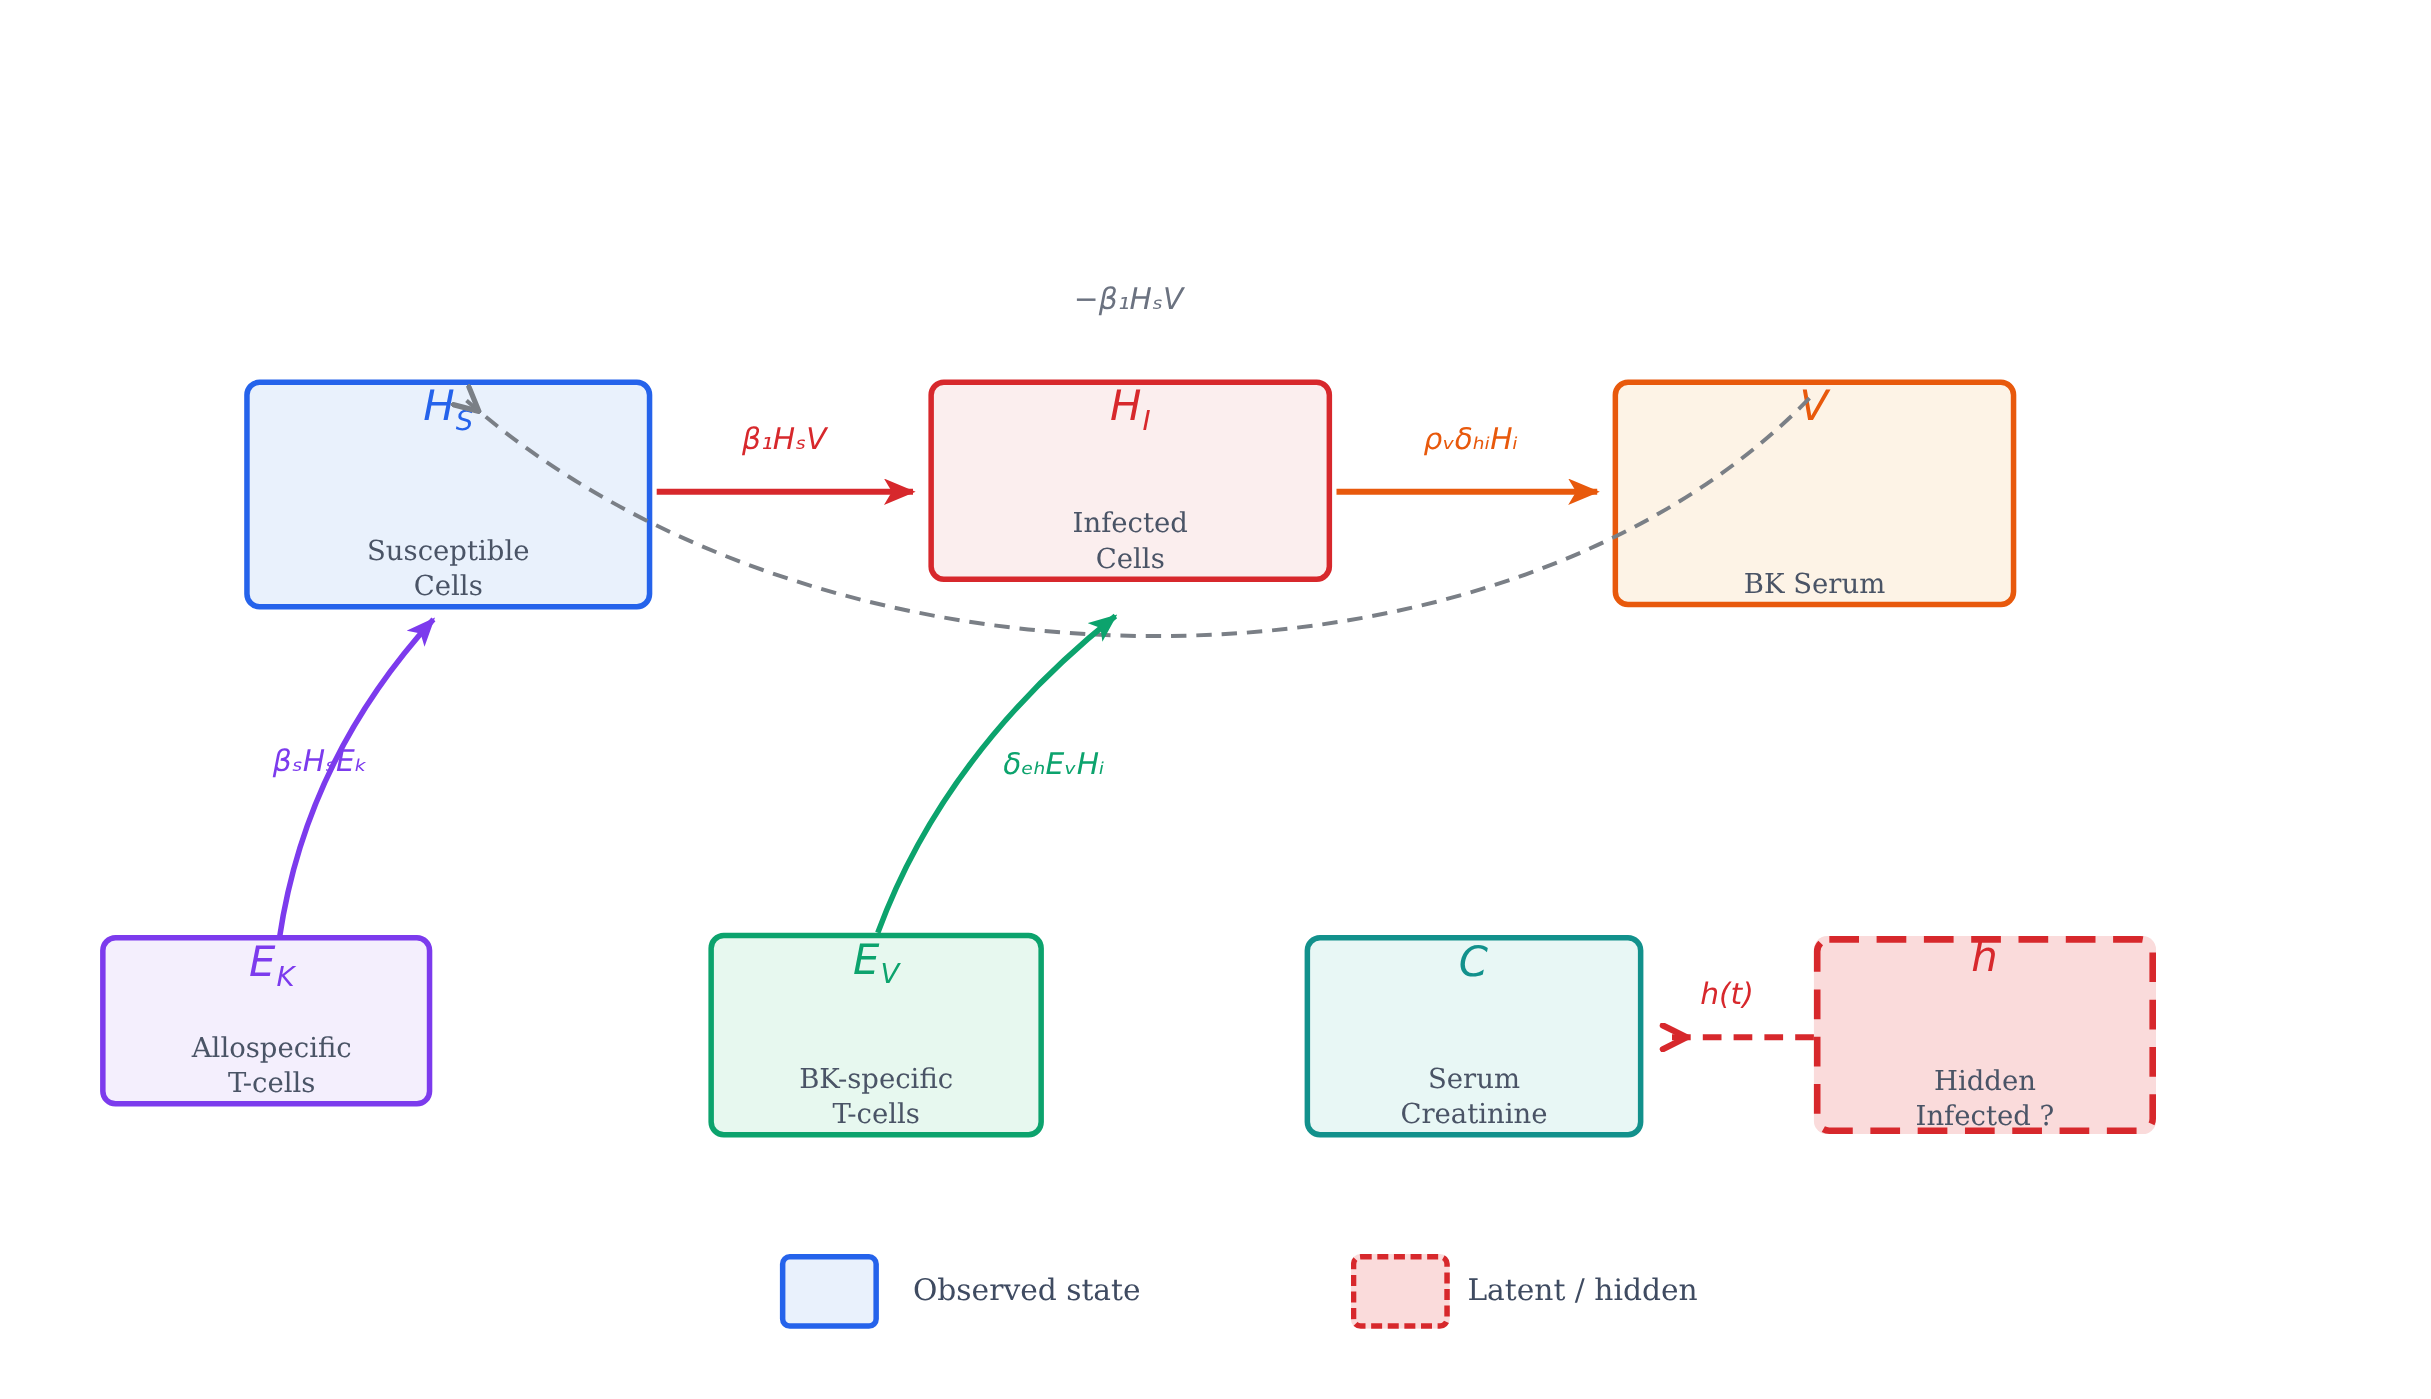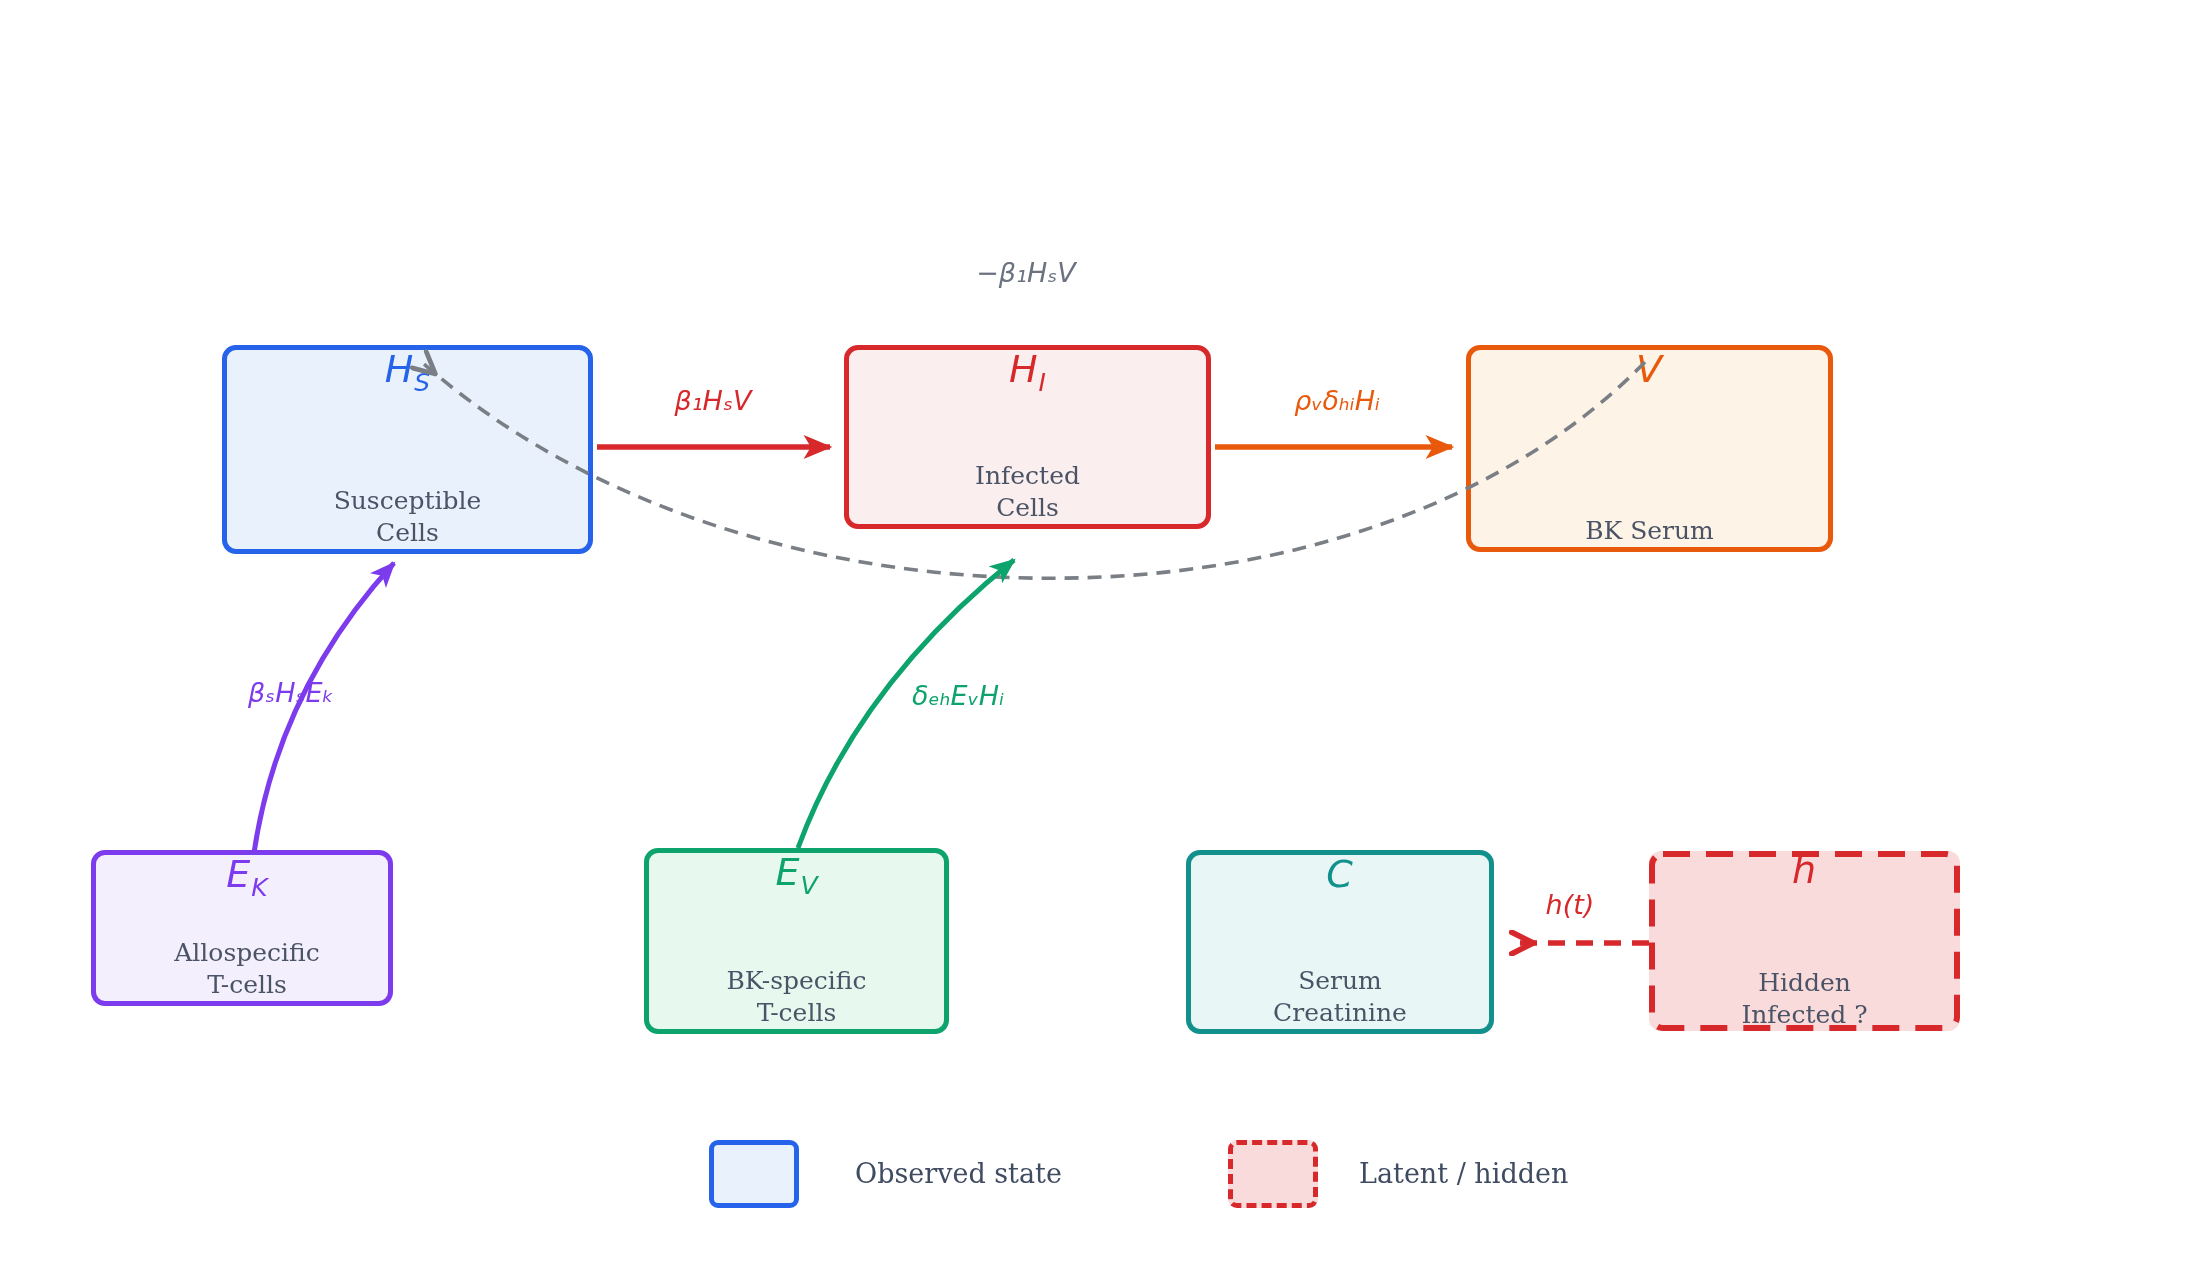--- a/index.html
+++ b/index.html
@@ -47,21 +47,21 @@
   .lbl-replication { left:1337px; top:400px; color:#e8590c; }
   .lbl-depletion   { left:1026px; top:272px; color:#6b7280; }
   .lbl-allo        { left:266px;  top:692px; color:#7c3bed;margin-left:25px; }
   .lbl-clearance   { left:958px;  top:695px; color:#0ca36d; }
   .lbl-hidden      { left:1570px; top:904px; color:#d7282c; }
   .legend-swatch { position:absolute; box-sizing:border-box; border-radius:9px; }
   .swatch-observed { left:709px; top:1140px; width:90px; height:68px; border:5px solid #2563eb; background:#e9f1fc; }
   .swatch-latent   { left:1228px; top:1140px; width:90px; height:68px; border:5px dashed #d7282c; background:#fadbdb; }
   .legend-label {
     position:absolute; font-family:"DejaVu Serif", serif; font-size:27px; color:#3f4b61;
-    line-height:68px; height:68px; top:1140px; white-space:nowrap;margin-left:25px;
+    line-height:68px; height:68px; top:1140px; white-space:nowrap;
   }
   .legend-label-observed { left:830px; }
   .legend-label-latent   { left:1334px; }
 </style>
 </head>
 <body>
 
 <div id="canvas">
 
 

